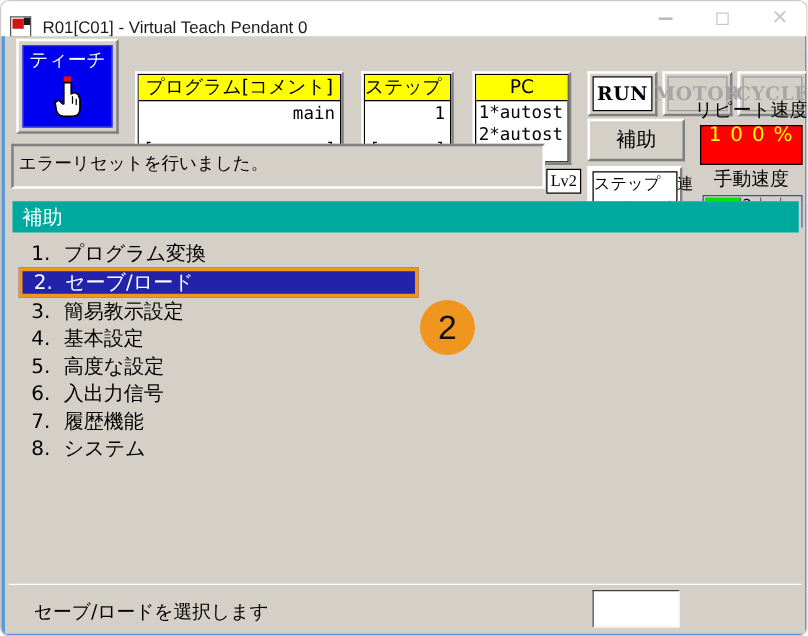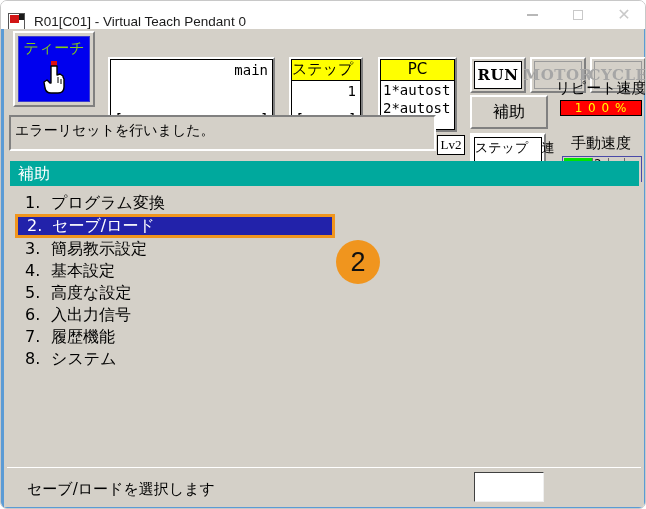--- a/index.html
+++ b/index.html
@@ -132,21 +132,21 @@
     width: 100%; height: 100%;
     background: #0000ee;
     border: 1px solid #3b3bd0;
     box-sizing: border-box;
     position: relative;
     display: flex;
     flex-direction: column;
     align-items: center;
   }
   .teach-label {
-    color: #84cc16;
+    color: #ffffff;
     font-size: 15px;
     letter-spacing: 0px;
     margin-top: 2px;
     font-family: "DejaVu Sans", sans-serif;
     white-space: nowrap;
   }
   .hand-icon {
     position: absolute;
     left: 50%;
     transform: translateX(-50%);
@@ -269,26 +269,26 @@
     width: 94px;
     text-align: center;
     font-size: 15px;
     font-family: "DejaVu Sans", sans-serif;
     color: #000;
     white-space: nowrap;
   }
   #rep-speed-bar {
     position: absolute;
     left: 556px; top: 71px;
-    width: 82px; height: 16px;
+    width: 82px; height: 32px;
     background: #ff0000;
     border: 1px solid #000;
     box-sizing: border-box;
     color: #ffff00;
-    font-size: 12px;
+    font-size: 16px;
     font-family: "DejaVu Sans", sans-serif;
     text-align: center;
     line-height: 14px;
     letter-spacing: 1px;
   }
 
   
   #mode-box {
     position: absolute;
     left: 466px; top: 104px;
@@ -540,20 +540,21 @@
           <svg class="hand-icon" viewBox="0 0 26 34">
             <rect x="10" y="0" width="6" height="5" fill="#e01010"></rect>
             <path d="M10 5 L16 5 L16 14 L19 13 L22 15 L22 16 L23 18 L23 26 Q23 32 17 32 L10 32 Q5 32 4 27 L3 21 L6 19 L9 22 L10 22 Z" fill="#ffffff" stroke="#000000" stroke-width="1.4" stroke-linejoin="round"></path>
             <path d="M17 16 L17 22 M20 18 L20 23" stroke="#000000" stroke-width="1" fill="none"></path>
           </svg>
         </div>
       </div>
 
       <div class="field outset" id="prog-field">
         <div class="field-frame">
+          <div class="field-hdr">プログラム[コメント]</div>
           <div class="field-body">
             <span class="field-val">main</span>
             <span class="field-brk-l">[</span>
             <span class="field-brk-r">]</span>
           </div>
         </div>
       </div>
 
       <div class="field outset" id="step-field">
         <div class="field-frame">

